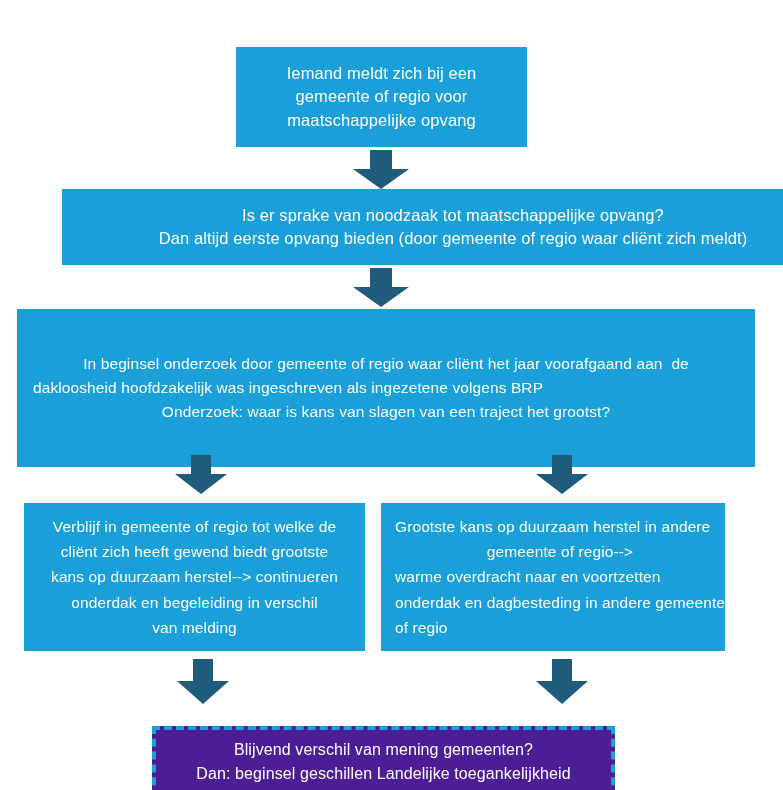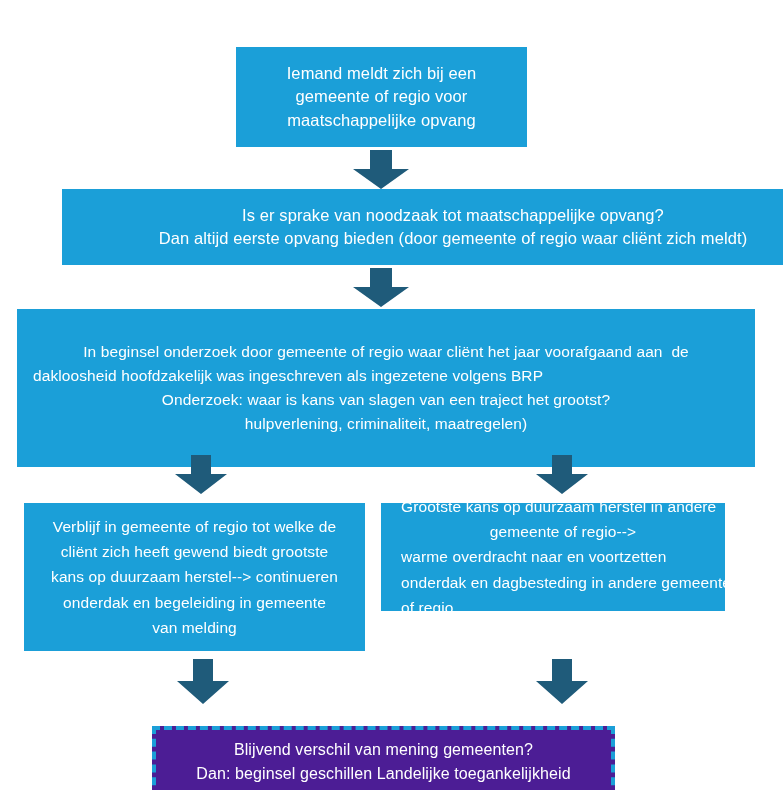--- a/index.html
+++ b/index.html
@@ -75,44 +75,43 @@
   <div class="arrow" style="left:352px; top:231px; width:58px; height:40px;">
     <svg width="58" height="40" viewBox="0 0 58 40" xmlns="http://www.w3.org/2000/svg">
       <polygon points="18,0 40,0 40,19 57,19 29,39 1,19 18,19" fill="#1f5b7a"></polygon>
     </svg>
   </div>
 
   <div class="node blue" style="left:17px; top:272px; width:738px; height:158px; font-size:15.5px; line-height:1.55;">
     <span class="line">In beginsel onderzoek door gemeente of regio waar cliënt het jaar voorafgaand aan  de</span>
     <span class="line" style="align-self:flex-start; margin-left:16px;">dakloosheid hoofdzakelijk was ingeschreven als ingezetene volgens BRP</span>
     <span class="line">Onderzoek: waar is kans van slagen van een traject het grootst?</span>
-    <span class="line">hulpverlening, criminaliteit, maatregelen)</span>
   </div>
 
   <div class="arrow" style="left:174px; top:418px; width:54px; height:40px;">
     <svg width="54" height="40" viewBox="0 0 54 40" xmlns="http://www.w3.org/2000/svg">
       <polygon points="17,0 37,0 37,19 53,19 27,39 1,19 17,19" fill="#1f5b7a"></polygon>
     </svg>
   </div>
 
   <div class="arrow" style="left:535px; top:418px; width:54px; height:40px;">
     <svg width="54" height="40" viewBox="0 0 54 40" xmlns="http://www.w3.org/2000/svg">
       <polygon points="17,0 37,0 37,19 53,19 27,39 1,19 17,19" fill="#1f5b7a"></polygon>
     </svg>
   </div>
 
   <div class="node blue" style="left:24px; top:466px; width:341px; height:148px; font-size:15.5px; line-height:1.62;">
     <span class="line">Verblijf in gemeente of regio tot welke de</span>
     <span class="line">cliënt zich heeft gewend biedt grootste</span>
     <span class="line">kans op duurzaam herstel--&gt; continueren</span>
-    <span class="line">onderdak en begeleiding in gemeente</span>
+    <span class="line">onderdak en begeleiding in verschil</span>
     <span class="line">van melding</span>
   </div>
 
-  <div class="node blue" style="left:381px; top:466px; width:344px; height:108px; font-size:15.5px; line-height:1.62; align-items:flex-start; padding-left:20px;">
+  <div class="node blue" style="left:381px; top:466px; width:344px; height:148px; font-size:15.5px; line-height:1.62; align-items:flex-start; padding-left:14px;">
     <span class="line">Grootste kans op duurzaam herstel in andere</span>
     <span class="line" style="align-self:center;">gemeente of regio--&gt;</span>
     <span class="line">warme overdracht naar en voortzetten</span>
     <span class="line">onderdak en dagbesteding in andere gemeente</span>
     <span class="line">of regio</span>
   </div>
 
   <div class="arrow" style="left:176px; top:622px; width:54px; height:46px;">
     <svg width="54" height="46" viewBox="0 0 54 46" xmlns="http://www.w3.org/2000/svg">
       <polygon points="17,0 37,0 37,22 53,22 27,45 1,22 17,22" fill="#1f5b7a"></polygon>

